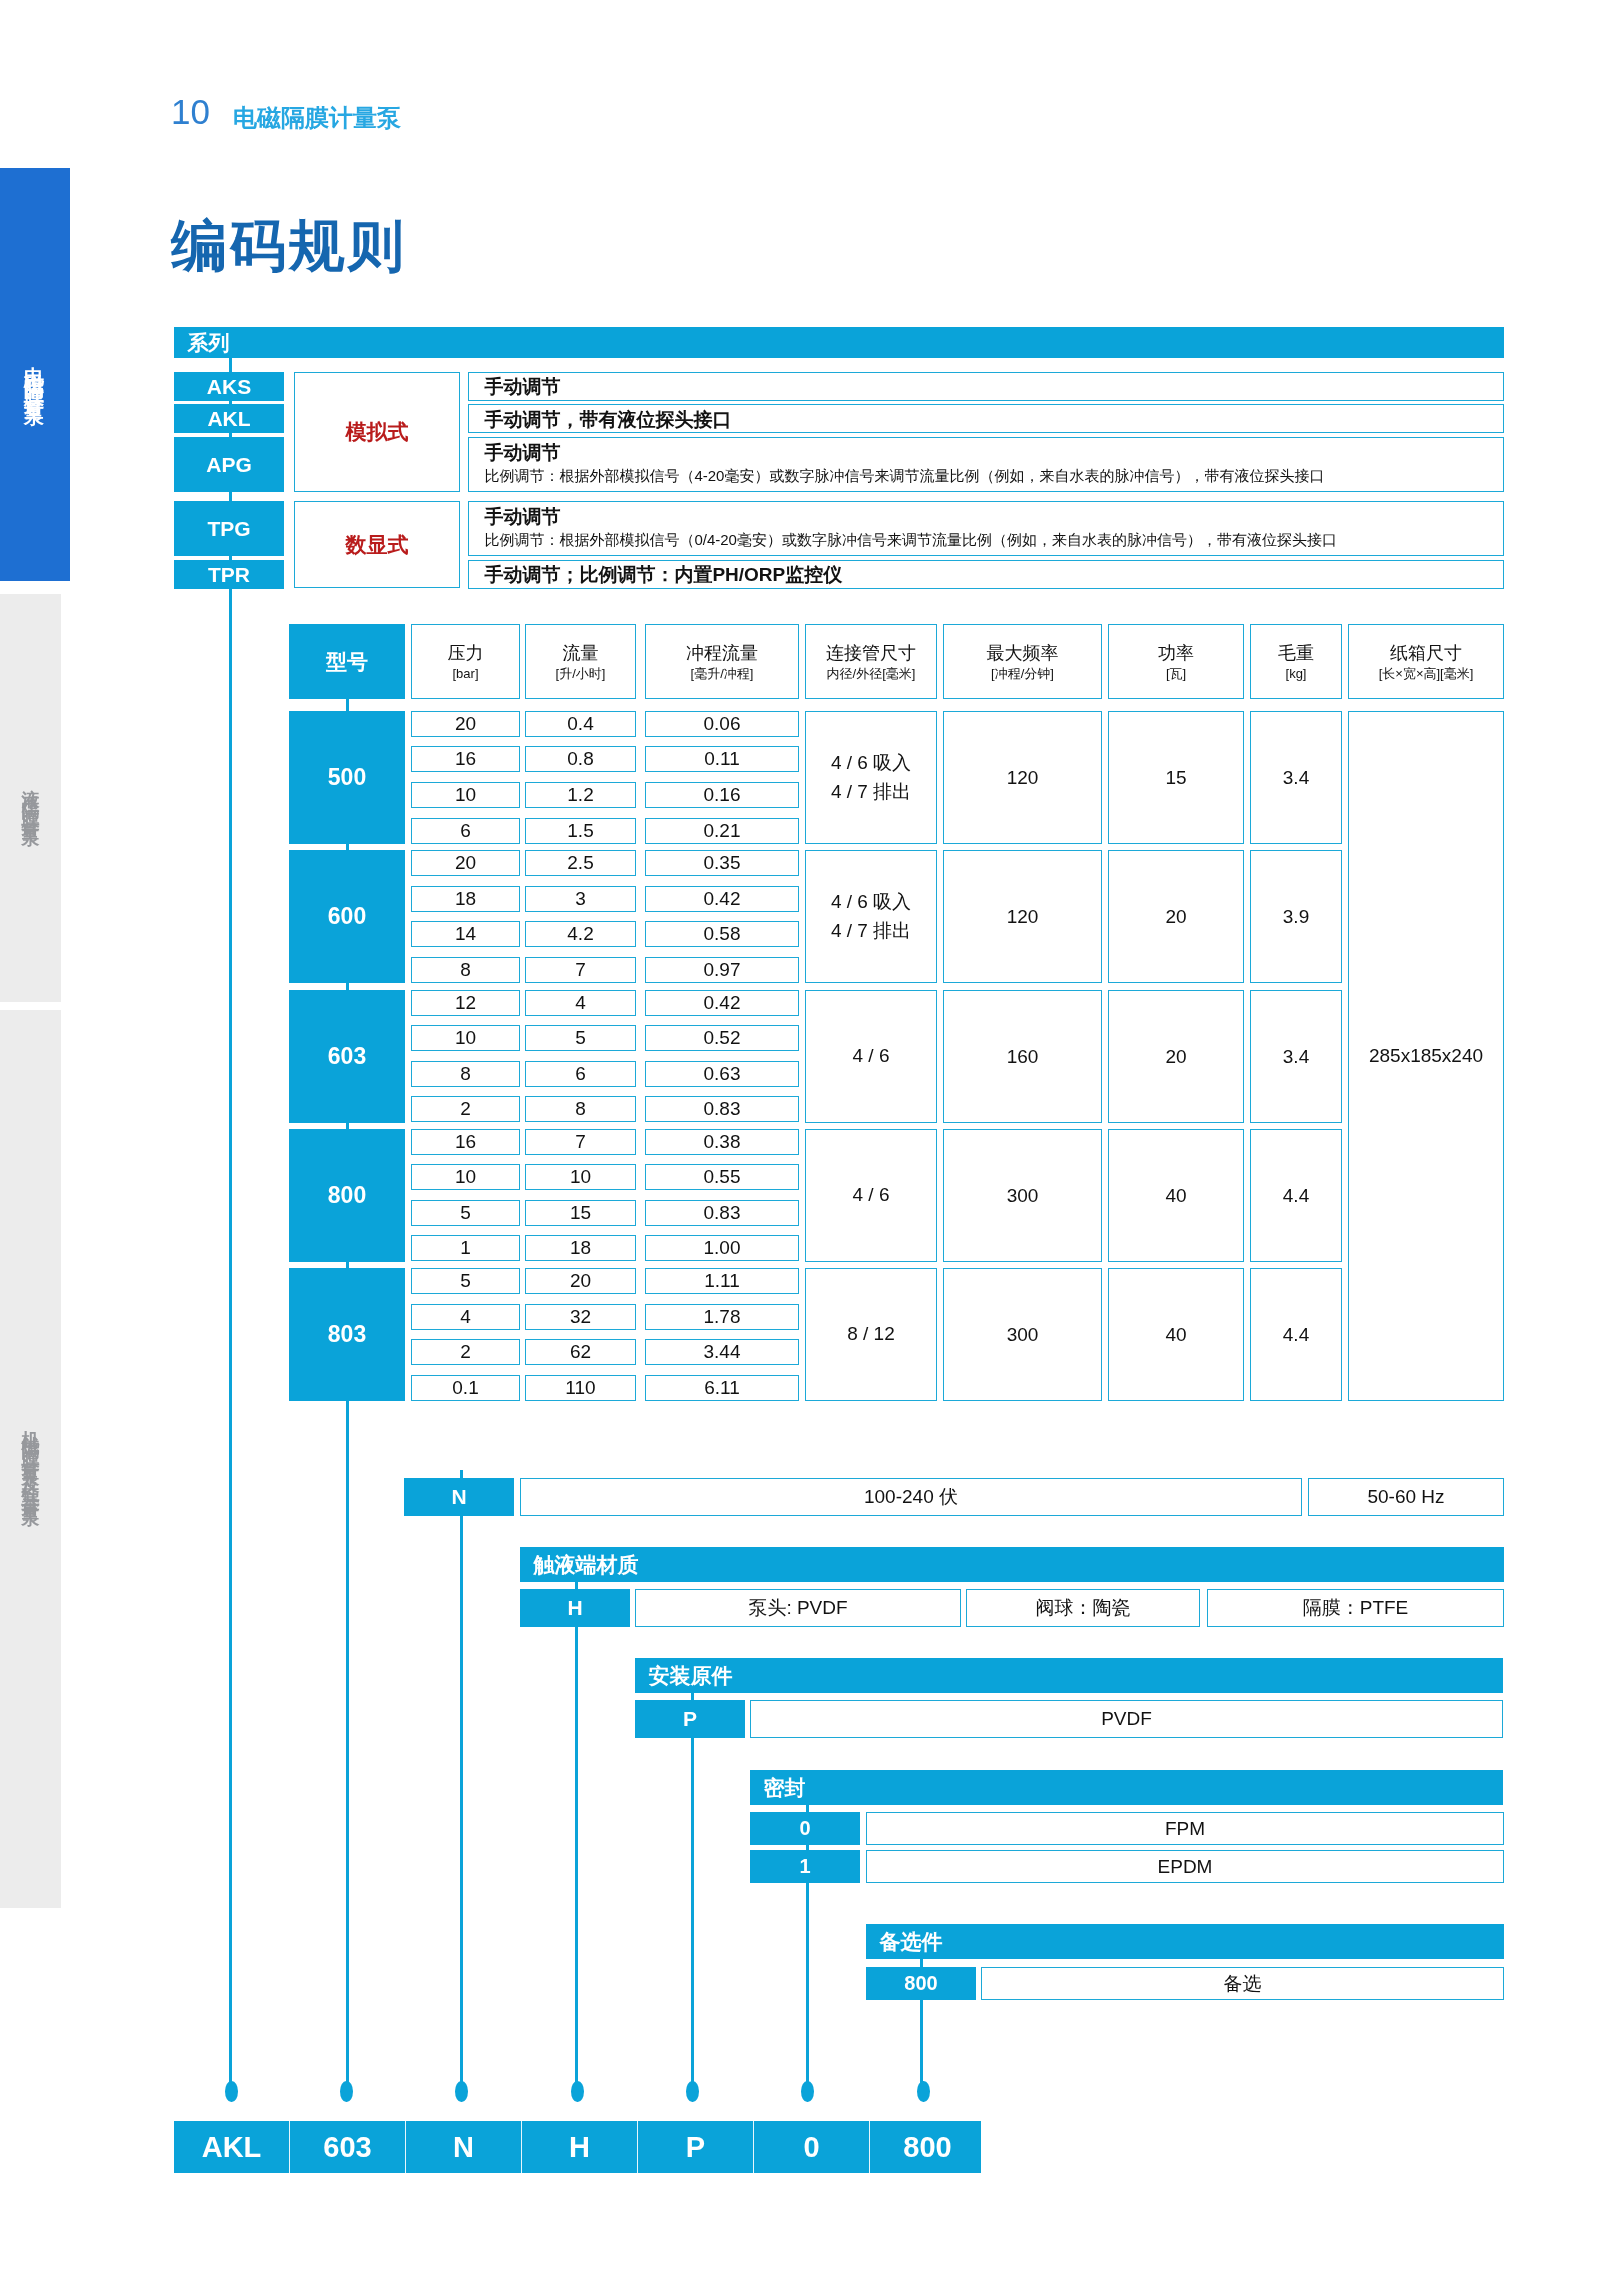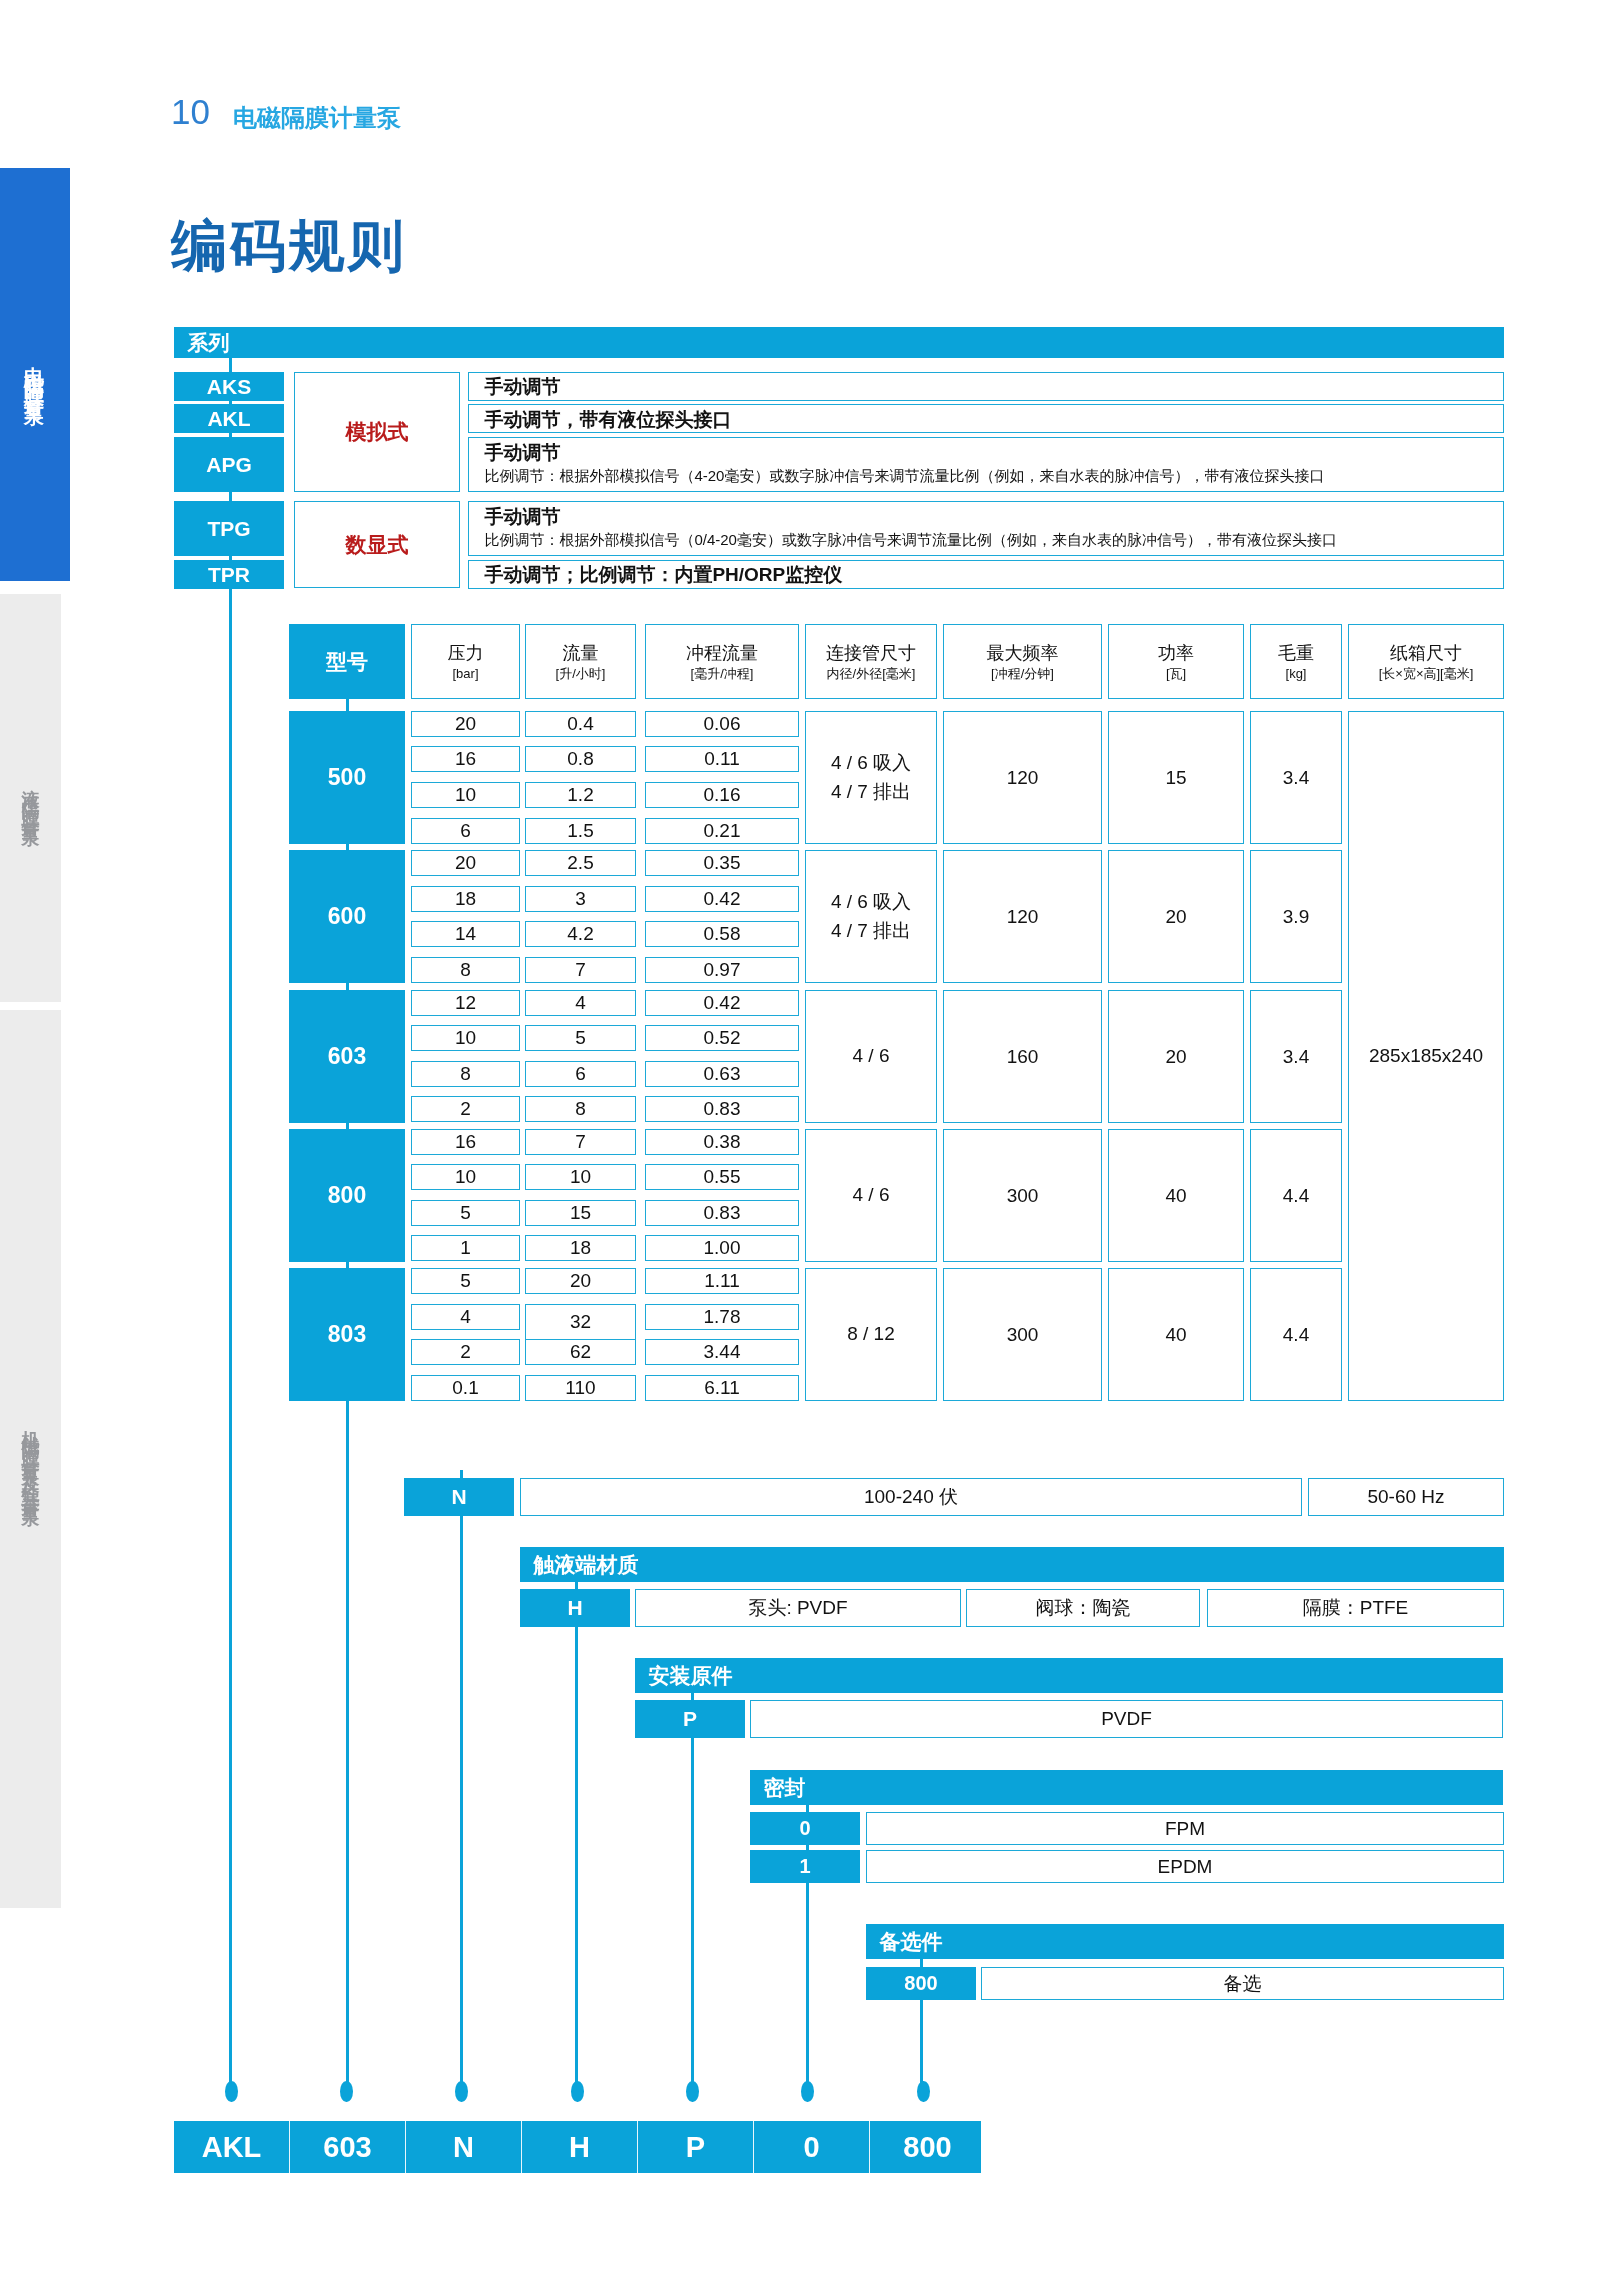--- a/index.html
+++ b/index.html
@@ -212,21 +212,21 @@
         <span style="display:inline-block;text-align:left;line-height:1.5">4 / 6</span>
       </div>
       <div class="abs cell" style="left: 943px; top: 1129px; width: 159px; height: 133px;">300</div>
       <div class="abs cell" style="left: 1108px; top: 1129px; width: 136px; height: 133px;">40</div>
       <div class="abs cell" style="left: 1250px; top: 1129px; width: 92px; height: 133px;">4.4</div>
       <div class="abs keybox" style="left: 289px; top: 1268px; width: 116px; height: 133px; font-size: 23px;">803</div>
       <div class="abs cell" style="left: 411px; top: 1268px; width: 109px; height: 26px;">5</div>
       <div class="abs cell" style="left: 525px; top: 1268px; width: 111px; height: 26px;">20</div>
       <div class="abs cell" style="left: 645px; top: 1268px; width: 154px; height: 26px;">1.11</div>
       <div class="abs cell" style="left: 411px; top: 1304px; width: 109px; height: 26px;">4</div>
-      <div class="abs cell" style="left: 525px; top: 1304px; width: 111px; height: 36px;">32</div>
+      <div class="abs cell" style="left: 525px; top: 1304px; width: 111px; height: 26px;">32</div>
       <div class="abs cell" style="left: 645px; top: 1304px; width: 154px; height: 26px;">1.78</div>
       <div class="abs cell" style="left: 411px; top: 1339px; width: 109px; height: 26px;">2</div>
       <div class="abs cell" style="left: 525px; top: 1339px; width: 111px; height: 26px;">62</div>
       <div class="abs cell" style="left: 645px; top: 1339px; width: 154px; height: 26px;">3.44</div>
       <div class="abs cell" style="left: 411px; top: 1375px; width: 109px; height: 26px;">0.1</div>
       <div class="abs cell" style="left: 525px; top: 1375px; width: 111px; height: 26px;">110</div>
       <div class="abs cell" style="left: 645px; top: 1375px; width: 154px; height: 26px;">6.11</div>
       <div class="abs cell" style="left: 805px; top: 1268px; width: 132px; height: 133px;">
         <span style="display:inline-block;text-align:left;line-height:1.5">8 / 12</span>
       </div>

